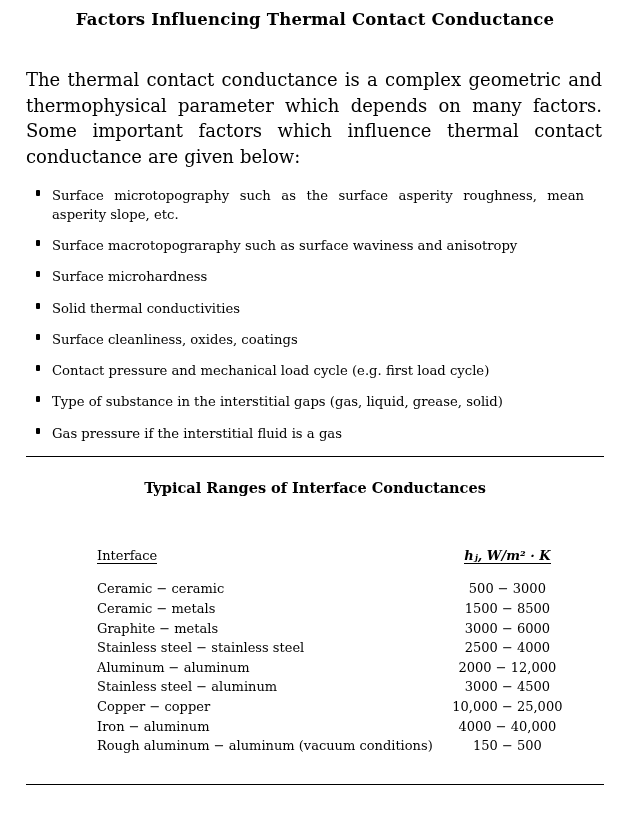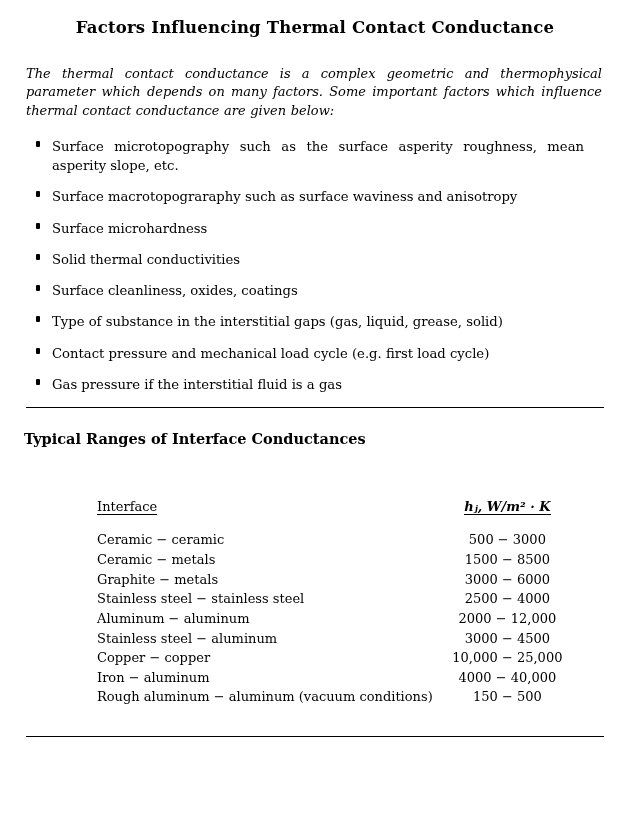--- a/index.html
+++ b/index.html
@@ -20,32 +20,31 @@
     height: 830px;
     box-sizing: border-box;
     padding: 0 24px;
     position: relative;
   }
   .doc-title {
     text-align: center;
     font-weight: bold;
     font-size: 16.5px;
     letter-spacing: 0.2px;
-    margin: 12px 0 0 0;
+    margin: 4px 0 0 0;
     padding-top: 6px;
     font-family: "DejaVu Serif", "Liberation Serif", serif;
   }
   .intro {
-    margin-top: 28px;
-    font-size: 13px;
+    margin-top: 38px;
+    font-size: 18px;
     line-height: 1.42;
     text-align: justify;
     padding: 0 4px 0 2px;
     word-spacing: 0.4px;
-    font-style: italic;
   }
   .factor-list {
     list-style: none;
     margin: 18px 16px 0 0;
     padding: 0 4px 0 10px;
   }
   .factor-list li {
     position: relative;
     font-size: 13.2px;
     line-height: 1.42;
@@ -70,21 +69,21 @@
     display: block;
     text-indent: 0;
   }
   .rule {
     border: none;
     border-top: 1px solid #000;
     margin: 10px 2px 0 2px;
     height: 0;
   }
   .table-title {
-    text-align: left;
+    text-align: center;
     font-weight: bold;
     font-size: 14.5px;
     margin-top: 22px;
   }
   table.ranges {
     margin: 30px auto 0 auto;
     border-collapse: collapse;
     font-size: 13px;
     width: 500px;
   }
@@ -155,25 +154,25 @@
     <li>
       <span class="bullet"></span>
       <span class="txt">Solid thermal conductivities</span>
     </li>
     <li>
       <span class="bullet"></span>
       <span class="txt">Surface cleanliness, oxides, coatings</span>
     </li>
     <li>
       <span class="bullet"></span>
+      <span class="txt">Contact pressure and mechanical load cycle (e.g. first load cycle)</span>
+    </li>
+    <li>
+      <span class="bullet"></span>
       <span class="txt">Type of substance in the interstitial gaps (gas, liquid, grease, solid)</span>
-    </li>
-    <li>
-      <span class="bullet"></span>
-      <span class="txt">Contact pressure and mechanical load cycle (e.g. first load cycle)</span>
     </li>
     <li>
       <span class="bullet"></span>
       <span class="txt">Gas pressure if the interstitial fluid is a gas</span>
     </li>
   </ul>
 
   <hr class="rule">
 
   <h2 class="table-title">Typical Ranges of Interface Conductances</h2>

